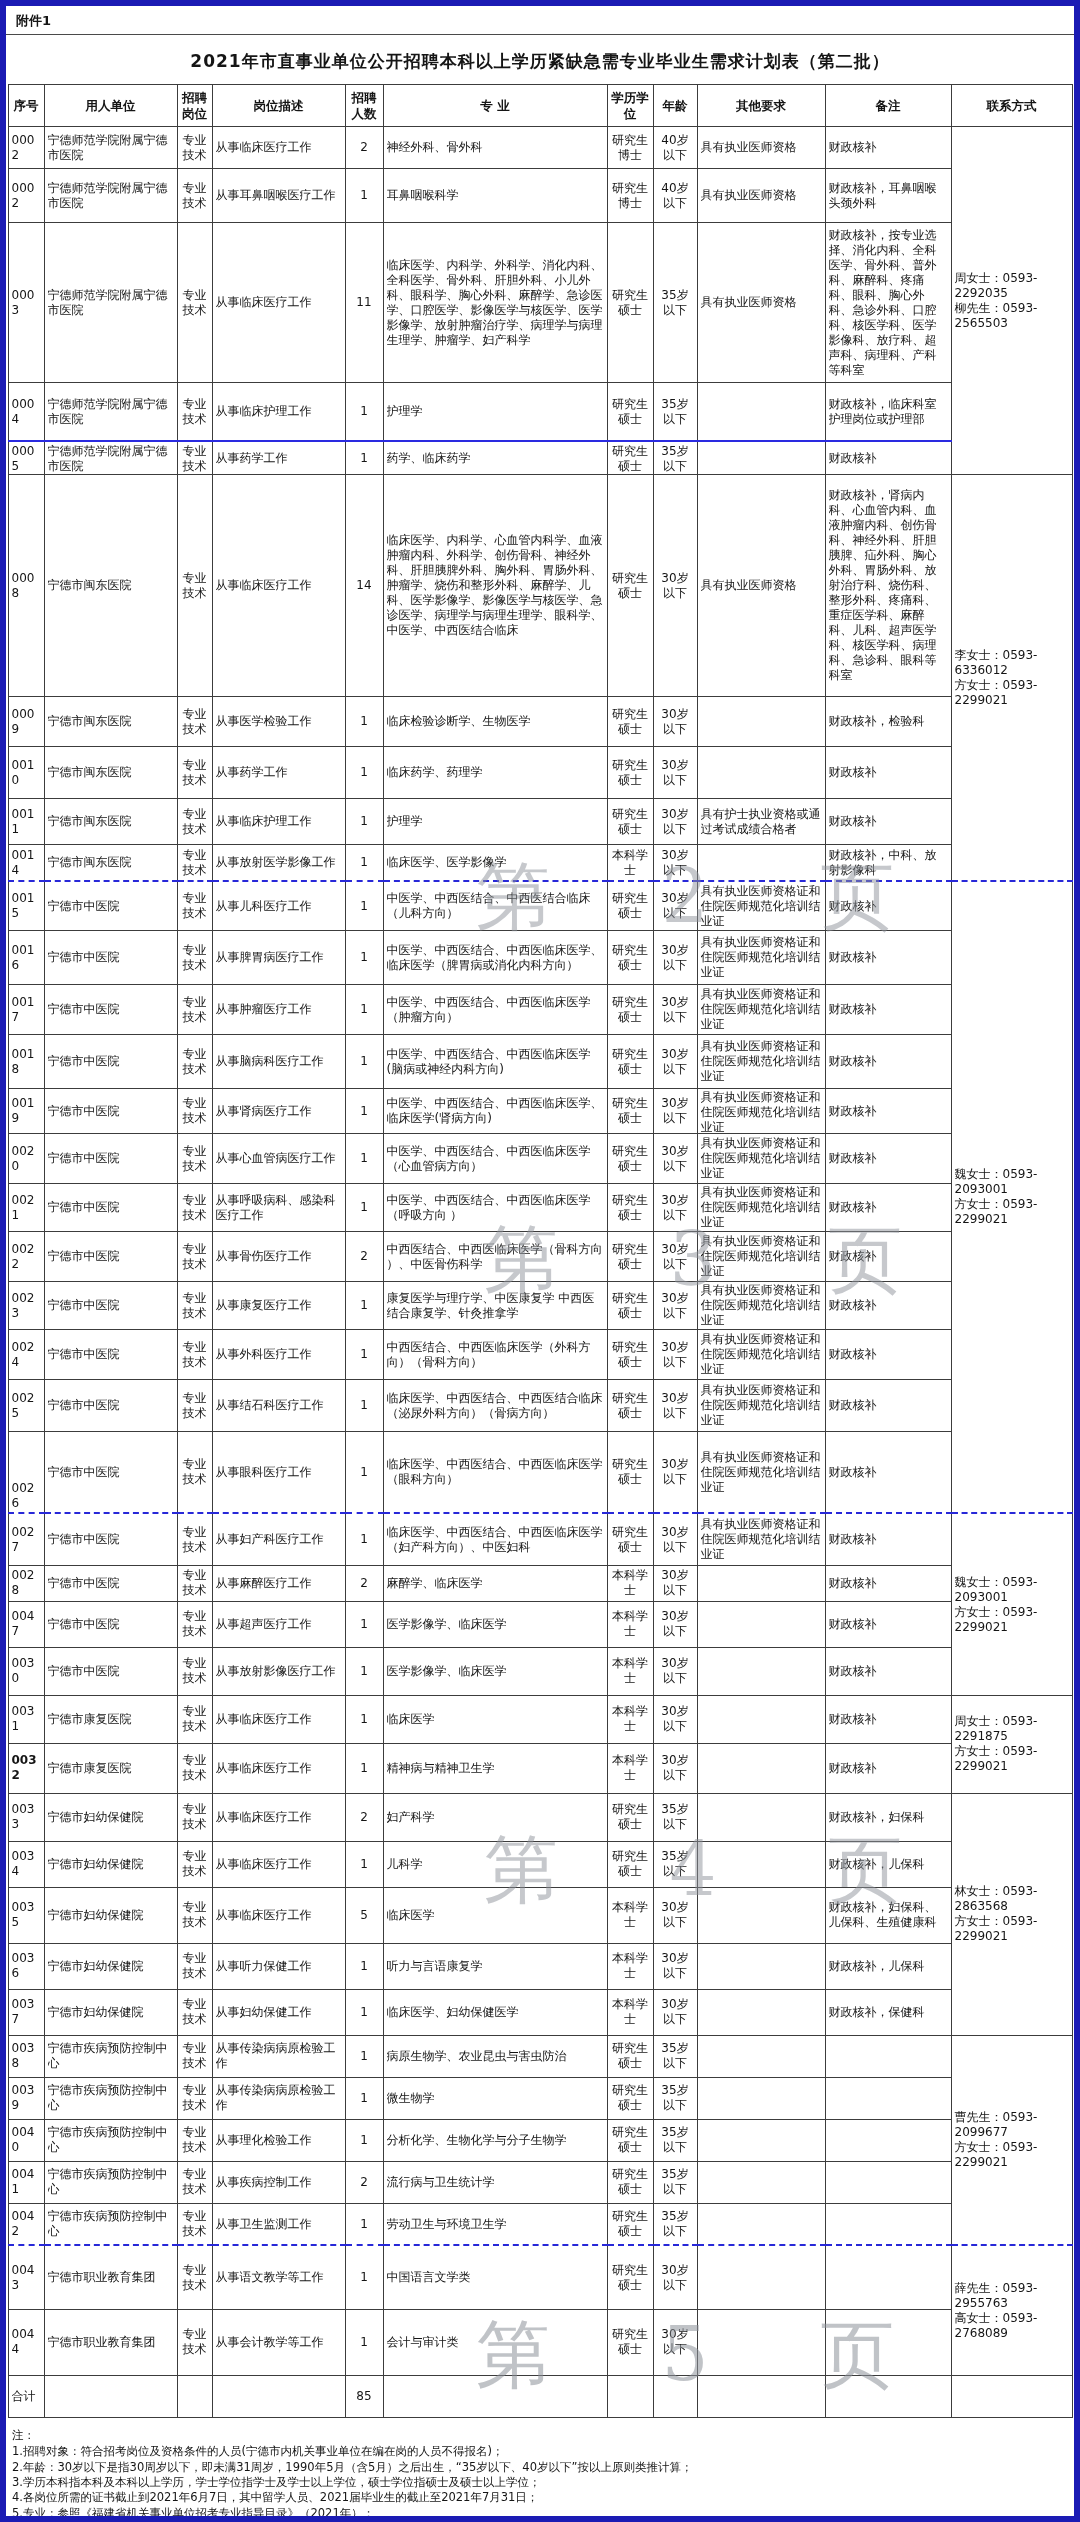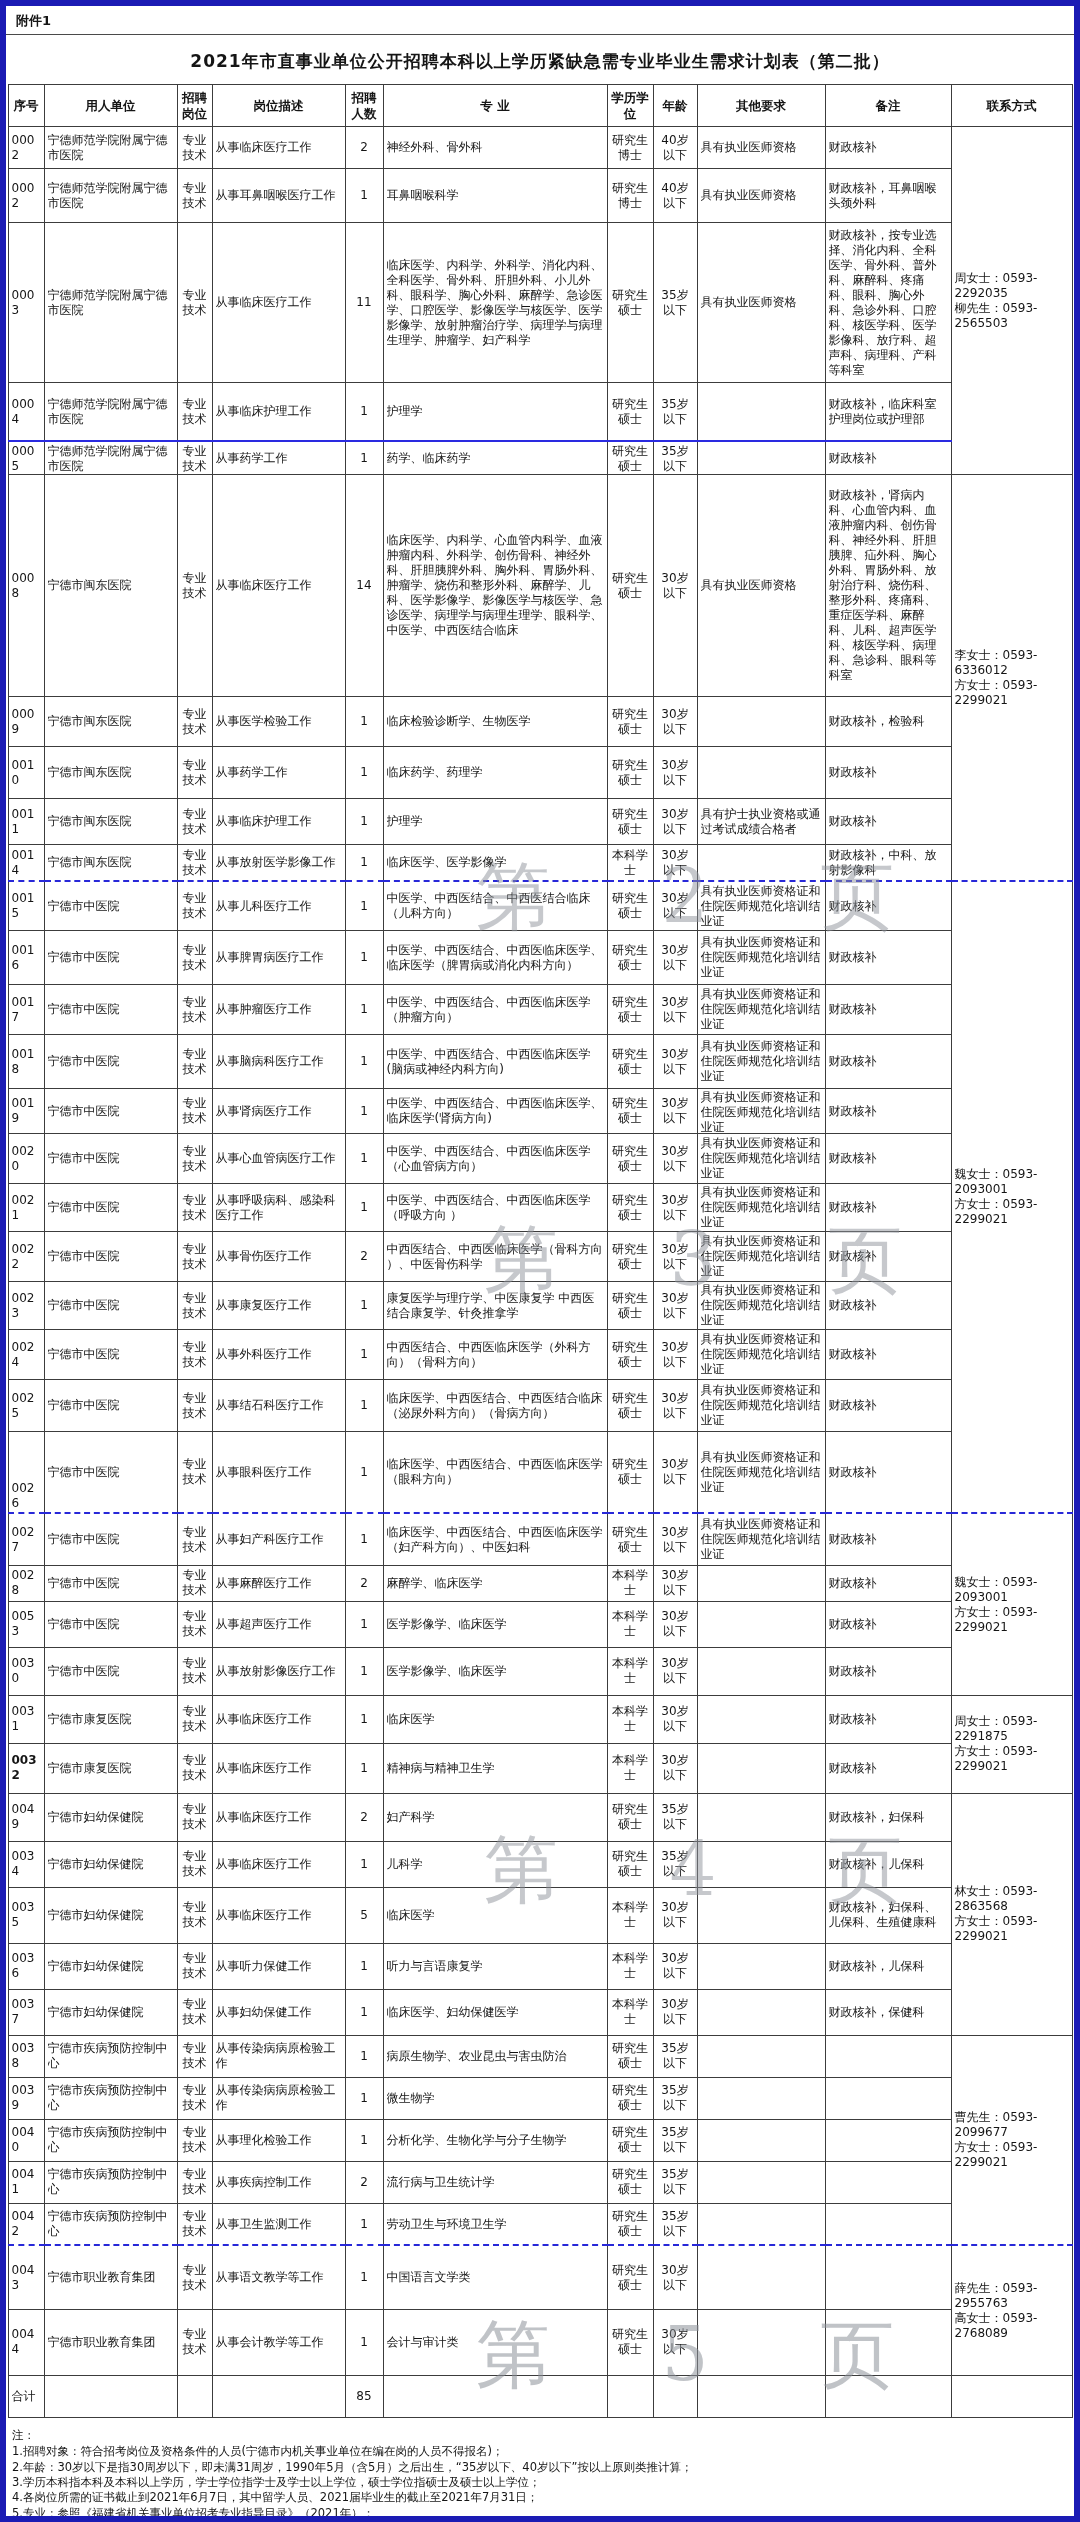--- a/index.html
+++ b/index.html
@@ -841,21 +841,21 @@
           </td>
           <td class="l">
             <div class="cw" style="max-height: 34px;"></div>
           </td>
           <td class="l">
             <div class="cw" style="max-height: 34px;">财政核补</div>
           </td>
         </tr>
         <tr style="height: 46px;">
           <td class="l">
-            <div class="cw" style="max-height: 44px;">0053</div>
+            <div class="cw" style="max-height: 44px;">0047</div>
           </td>
           <td class="l">
             <div class="cw" style="max-height: 44px;">宁德市中医院</div>
           </td>
           <td class="c">
             <div class="cw" style="max-height: 44px;">专业技术</div>
           </td>
           <td class="l">
             <div class="cw" style="max-height: 44px;">从事超声医疗工作</div>
           </td>
@@ -973,21 +973,21 @@
           </td>
           <td class="l">
             <div class="cw" style="max-height: 48px;"></div>
           </td>
           <td class="l">
             <div class="cw" style="max-height: 48px;">财政核补</div>
           </td>
         </tr>
         <tr style="height: 48px;">
           <td class="l">
-            <div class="cw" style="max-height: 46px;">0049</div>
+            <div class="cw" style="max-height: 46px;">0033</div>
           </td>
           <td class="l">
             <div class="cw" style="max-height: 46px;">宁德市妇幼保健院</div>
           </td>
           <td class="c">
             <div class="cw" style="max-height: 46px;">专业技术</div>
           </td>
           <td class="l">
             <div class="cw" style="max-height: 46px;">从事临床医疗工作</div>
           </td>

